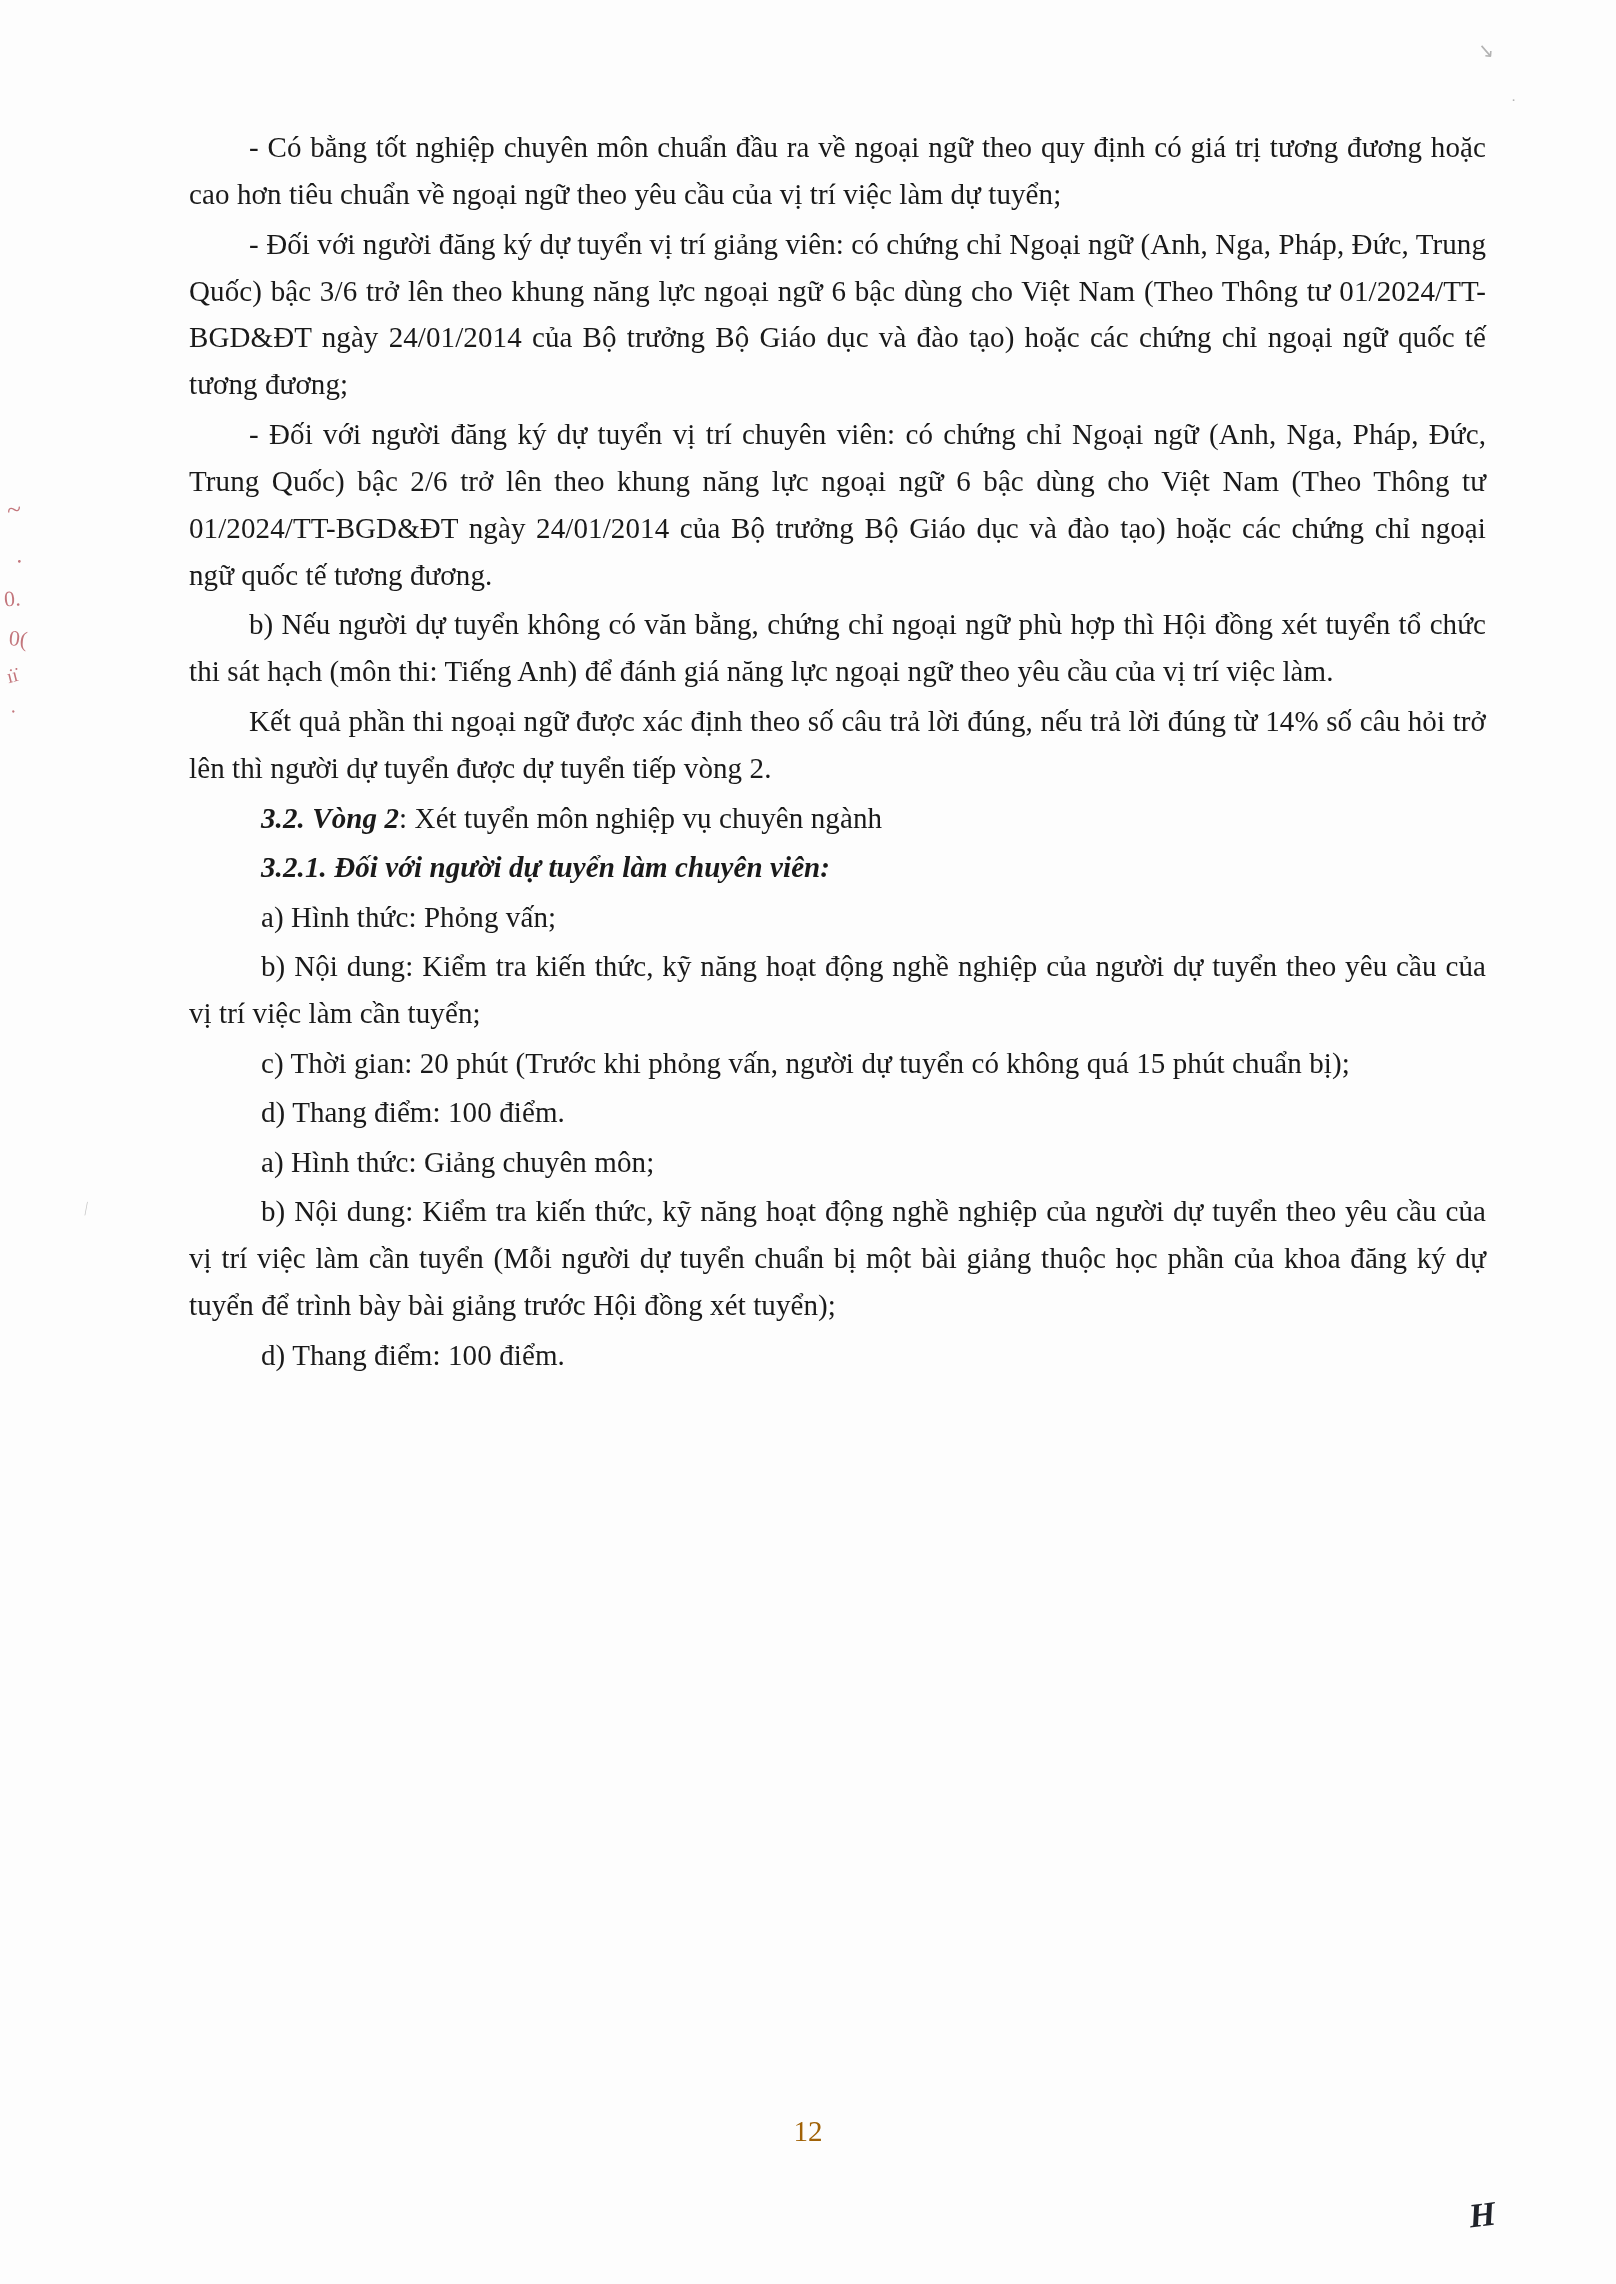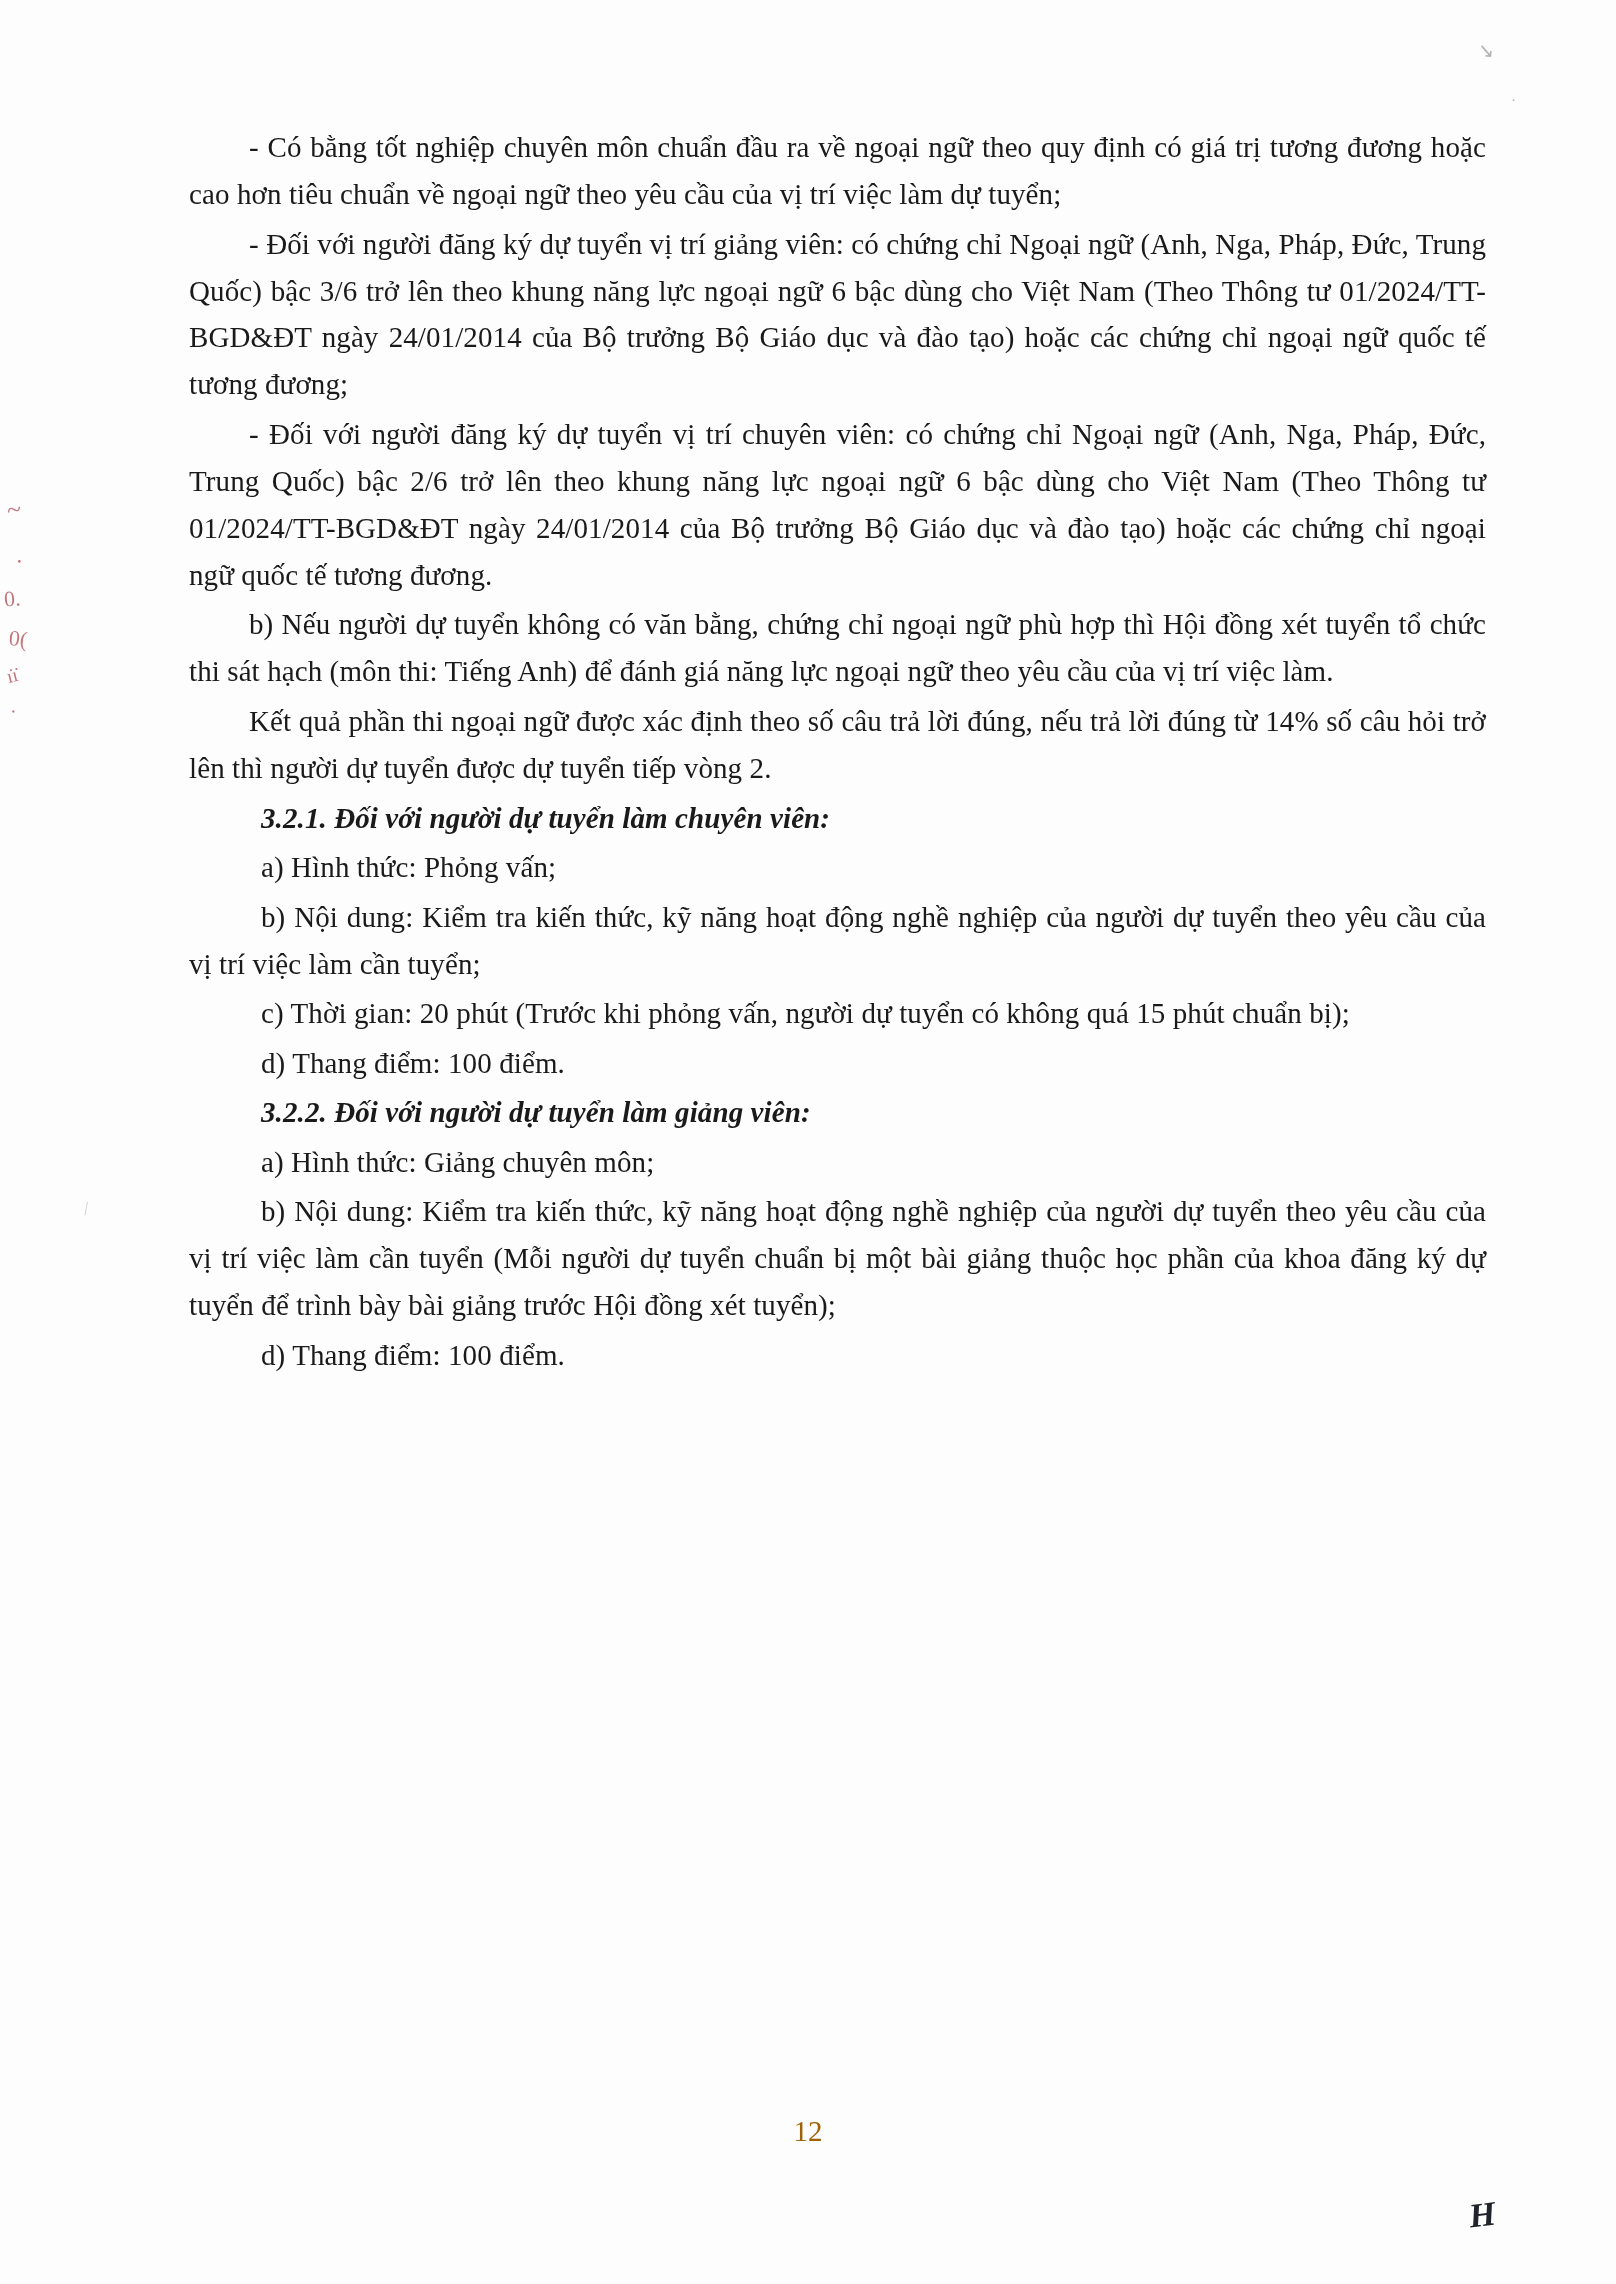--- a/index.html
+++ b/index.html
@@ -135,32 +135,32 @@
     <p class="ind">- Có bằng tốt nghiệp chuyên môn chuẩn đầu ra về ngoại ngữ theo quy định có giá trị tương đương hoặc cao hơn tiêu chuẩn về ngoại ngữ theo yêu cầu của vị trí việc làm dự tuyển;</p>
 
     <p class="ind">- Đối với người đăng ký dự tuyển vị trí giảng viên: có chứng chỉ Ngoại ngữ (Anh, Nga, Pháp, Đức, Trung Quốc) bậc 3/6 trở lên theo khung năng lực ngoại ngữ 6 bậc dùng cho Việt Nam (Theo Thông tư 01/2024/TT-BGD&amp;ĐT ngày 24/01/2014 của Bộ trưởng Bộ Giáo dục và đào tạo) hoặc các chứng chỉ ngoại ngữ quốc tế tương đương;</p>
 
     <p class="ind">- Đối với người đăng ký dự tuyển vị trí chuyên viên: có chứng chỉ Ngoại ngữ (Anh, Nga, Pháp, Đức, Trung Quốc) bậc 2/6 trở lên theo khung năng lực ngoại ngữ 6 bậc dùng cho Việt Nam (Theo Thông tư 01/2024/TT-BGD&amp;ĐT ngày 24/01/2014 của Bộ trưởng Bộ Giáo dục và đào tạo) hoặc các chứng chỉ ngoại ngữ quốc tế tương đương.</p>
 
     <p class="ind">b) Nếu người dự tuyển không có văn bằng, chứng chỉ ngoại ngữ phù hợp thì Hội đồng xét tuyển tổ chức thi sát hạch (môn thi: Tiếng Anh) để đánh giá năng lực ngoại ngữ theo yêu cầu của vị trí việc làm.</p>
 
     <p class="ind">Kết quả phần thi ngoại ngữ được xác định theo số câu trả lời đúng, nếu trả lời đúng từ 14% số câu hỏi trở lên thì người dự tuyển được dự tuyển tiếp vòng 2.</p>
 
+    <p class="ind-big"><span class="bi">3.2. Vòng 2</span><span>: Xét tuyển môn nghiệp vụ chuyên ngành</span></p>
 
     <p class="ind-big it">3.2.1. Đối với người dự tuyển làm chuyên viên:</p>
 
     <p class="ind-big">a) Hình thức: Phỏng vấn;</p>
 
     <p class="ind-big">b) Nội dung: Kiểm tra kiến thức, kỹ năng hoạt động nghề nghiệp của người dự tuyển theo yêu cầu của vị trí việc làm cần tuyển;</p>
 
     <p class="ind-big">c) Thời gian: 20 phút (Trước khi phỏng vấn, người dự tuyển có không quá 15 phút chuẩn bị);</p>
 
     <p class="ind-big">d) Thang điểm: 100 điểm.</p>
 
-    <p class="ind-big it">3.2.2. Đối với người dự tuyển làm giảng viên:</p>
 
     <p class="ind-big">a) Hình thức: Giảng chuyên môn;</p>
 
     <p class="ind-big">b) Nội dung: Kiểm tra kiến thức, kỹ năng hoạt động nghề nghiệp của người dự tuyển theo yêu cầu của vị trí việc làm cần tuyển (Mỗi người dự tuyển chuẩn bị một bài giảng thuộc học phần của khoa đăng ký dự tuyển để trình bày bài giảng trước Hội đồng xét tuyển);</p>
 
 
     <p class="ind-big">d) Thang điểm: 100 điểm.</p>
 
   </div>
 

